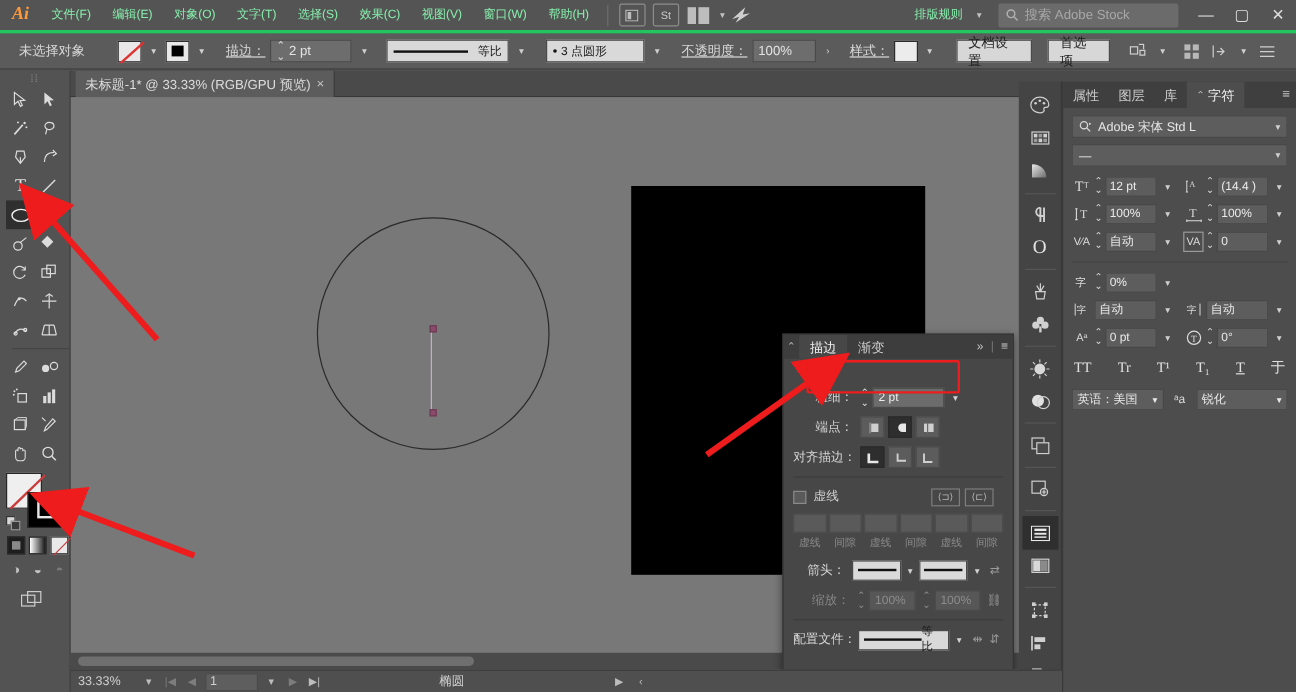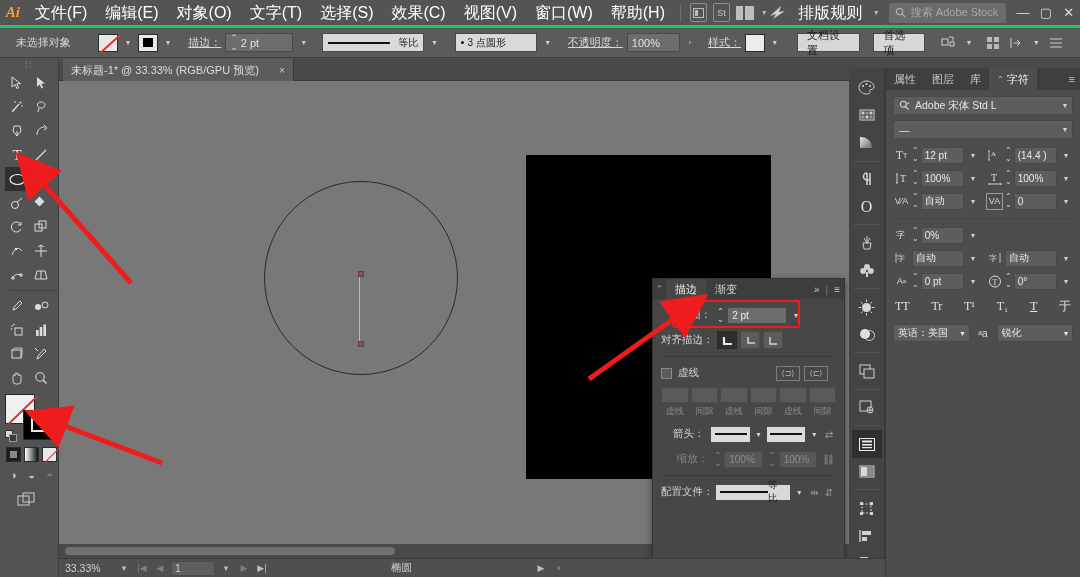--- a/index.html
+++ b/index.html
@@ -22,21 +22,21 @@
     display: flex; align-items: center;
     border-bottom: 3px solid #22c55e;
   }
   .ai-logo {
     width: 34px; height: 28px; display: flex; align-items: center; justify-content: center;
     color: #ff9a3c; font-weight: bold; font-size: 15px; font-style: italic;
     font-family: "Liberation Serif", serif;
   }
   .menu-item {
     padding: 0 9px; height: 28px; line-height: 28px;
-    font-size: 16px; color: #ffffff; white-space: nowrap; cursor: default;
+    font-size: 10px; color: #86efac; white-space: nowrap; cursor: default;
   }
   .mb-spacer { flex: 1; }
   .mb-icon {
     width: 22px; height: 19px; margin: 0 3px;
     border: 1px solid #8d8d8d; border-radius: 2px;
     display: flex; align-items: center; justify-content: center;
     font-size: 9px; color: #c9c9c9;
   }
   .mb-icon.flat { border: none; }
   .mb-sep { width: 1px; height: 18px; background: #6e6e6e; margin: 0 6px; }
@@ -160,21 +160,21 @@
   .tb-bottom { margin: 10px 0 0 17px; width: 22px; height: 18px; color:#cdcdcd; }
 
   
   .doctabbar {
     position: absolute; left: 59px; top: 59px; right: 0; height: 22px;
     background: #4a4a4a; border-bottom: 1px solid #383838;
   }
   .doctab {
     position: absolute; left: 4px; top: 0; height: 22px;
     background: #5c5c5c; border-right: 1px solid #3a3a3a;
-    display: flex; align-items: center; gap: 20px; padding: 0 8px;
+    display: flex; align-items: center; gap: 5px; padding: 0 8px;
     font-size: 11px; color: #dcdcdc;
   }
   .doctab .x { font-size: 11px; color: #c7c7c7; }
 
   
   .canvaswrap {
     position: absolute; left: 59px; top: 81px; right: 0; bottom: 19px;
     background: #787878; overflow: hidden;
   }
   .canvasarea {
@@ -211,21 +211,21 @@
     position: absolute; left: 652px; top: 278px; width: 193px; height: 289px;
     background: #474747; border: 1px solid #343434;
     box-shadow: 0 2px 7px rgba(0,0,0,.45);
     font-size: 10.5px; color: #d3d3d3;
   }
   .sp-tabs { height: 20px; background: #3d3d3d; display: flex; align-items: stretch; position: relative; }
   .sp-grip { width: 13px; display:flex;align-items:center;justify-content:center; color:#a8a8a8; font-size:9px;}
   .sp-tab { padding: 0 9px; display:flex; align-items:center; font-size: 11px; color:#cfcfcf; }
   .sp-tab.active { background: #474747; color: #f0f0f0; }
   .sp-tabright { position:absolute; right: 4px; top:0; height:20px; display:flex; align-items:center; gap:6px; color:#c5c5c5; font-size:10px;}
-  .sp-body { padding: 7px 8px 0 8px; }
+  .sp-body { padding: 7px 8px 0 8px; margin-top: 16px; }
   .sp-row { display: flex; align-items: center; margin-bottom: 7px; height: 18px; }
   .sp-lab { width: 56px; text-align: right; padding-right: 6px; font-size: 10.5px; color: #d5d5d5; white-space:nowrap; }
   .sp-lab.dim { color: #868686; }
   .sp-spin { font-size: 8.5px; color: #dcdcdc; margin-right: 3px; line-height:1;}
   .sp-input {
     width: 60px; height: 17px; background: #6c6c6c; border: 1px solid #4a4a4a;
     display: flex; align-items: center; padding: 0 4px; font-size: 10px; color: #ececec;
   }
   .sp-input.dim { color: #8d8d8d; background: #575757; }
   .sp-dd { width: 18px; height: 17px; display:flex;align-items:center;justify-content:center;font-size:8px;color:#d2d2d2;}
@@ -313,21 +313,21 @@
   .statusbar {
     position: absolute; left: 59px; right: 195px; bottom: 0; height: 19px;
     background: #4f4f4f; border-top: 1px solid #3b3b3b;
     display: flex; align-items: center; gap: 4px; padding: 0 6px;
     font-size: 10.5px; color: #cfcfcf;
   }
   .sb-zoom { width: 48px; font-size:10.5px; }
   .sb-ico { width: 14px; text-align: center; color: #bdbdbd; font-size: 9px; }
   .sb-ico.dim { color: #7d7d7d; }
   .sb-page { width: 44px; height: 15px; background: #5e5e5e; border:1px solid #4a4a4a; padding:0 3px; display:flex;align-items:center;}
-  .sb-status { margin-left: 118px; }
+  .sb-status { margin-left: 93px; }
 
   
   .annot { position: absolute; left:0; top:0; width: 1080px; height: 577px; pointer-events: none; }
   .redbox {
     position: absolute; border: 2.5px solid #ee1c1c; border-radius: 2px;
   }
 </style>
 </head>
 <body>
 
@@ -683,20 +683,40 @@
 
       <div class="sp-row">
         <span class="sp-lab">粗细：</span>
         <span class="sp-spin">⌃<br>⌄</span>
         <div class="sp-input">
           <span>2 pt</span>
         </div>
         <div class="sp-dd">▾</div>
       </div>
 
+      <div class="sp-row">
+        <span class="sp-lab">端点：</span>
+        <div class="ico-btn">
+          <svg width="13" height="11" viewBox="0 0 13 11">
+              <rect x="5" y="2" width="6" height="7" fill="#cfcfcf"></rect>
+              <line x1="4" y1="1" x2="4" y2="10" stroke="#9a9a9a"></line>
+            </svg>
+        </div>
+        <div class="ico-btn on">
+          <svg width="13" height="11" viewBox="0 0 13 11">
+              <path d="M8 2 h3 v7 h-3 a3.5 3.5 0 0 1 0 -7 z" fill="#e8e8e8"></path>
+            </svg>
+        </div>
+        <div class="ico-btn">
+          <svg width="13" height="11" viewBox="0 0 13 11">
+              <rect x="3" y="2" width="8" height="7" fill="#cfcfcf"></rect>
+              <line x1="6" y1="1" x2="6" y2="10" stroke="#6a6a6a"></line>
+            </svg>
+        </div>
+      </div>
 
 
       <div class="sp-row">
         <span class="sp-lab">对齐描边：</span>
         <div class="ico-btn on">
           <svg width="13" height="11" viewBox="0 0 13 11">
               <path d="M3 2 L3 9 L11 9" fill="none" stroke="#e8e8e8" stroke-width="2.2"></path>
             </svg>
         </div>
         <div class="ico-btn">

